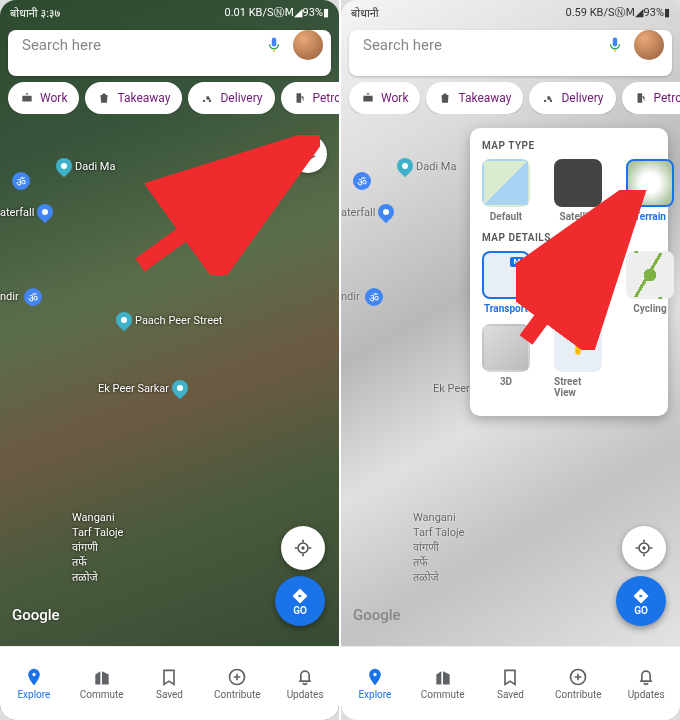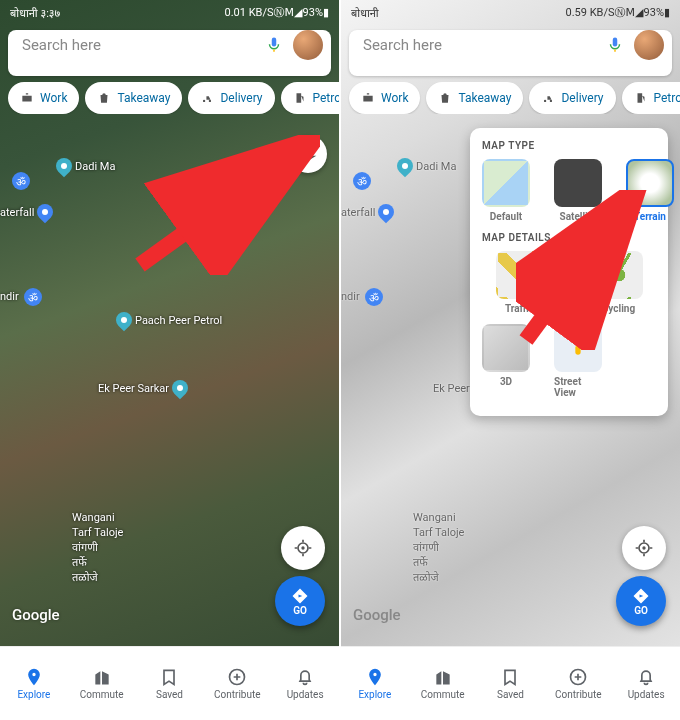--- a/index.html
+++ b/index.html
@@ -1,30 +1,30 @@
 <!DOCTYPE html>
 <html><head>
 <meta charset="utf-8">
 <style>
   * { box-sizing: border-box; margin: 0; padding: 0; font-family: Roboto, Arial, sans-serif; }
   html, body { width: 680px; height: 720px; background: #ddd; overflow: hidden; }
   .wrap { display: flex; width: 680px; height: 720px; }
-  .phone { width: 339px; height: 720px; position: relative; overflow: hidden; }
+  .phone { width: 339px; height: 720px; position: relative; overflow: hidden; border-radius: 16px; }
   .phone.left { background: linear-gradient(160deg,#2d4a2f 0%,#38543a 20%,#5a6e4a 40%,#6b5a42 55%,#4a5a3c 70%,#2f4530 100%); }
   .phone.right { background: linear-gradient(150deg,#f5f5f5 0%,#dcdcdc 20%,#b8b8b8 40%,#e0e0e0 55%,#c2c2c2 70%,#efefef 100%); }
   .gap { width: 2px; height: 720px; background: #fff; }
   .status { height: 24px; display:flex; align-items:center; justify-content:space-between; padding:0 10px; font-size:11px; color:#fff; }
   .right .status { color:#333; }
   .stat-r { display:flex; align-items:center; gap:0; font-size:11px; }
   .search { margin:6px 8px; height:46px; background:#fff; border-radius:8px; display:flex; align-items:center; padding:0 8px 16px 14px; box-shadow:0 1px 3px rgba(0,0,0,.2); }
   .search-ph { flex:1; color:#888; font-size:15px; }
   .mic-icon { width:18px; height:18px; margin:0 10px; }
   .avatar { width:30px; height:30px; border-radius:50%; background: radial-gradient(circle at 35% 30%, #e9a876, #935c3a); }
   .chips { display:flex; gap:6px; padding:0 8px; overflow:hidden; }
-  .chip { background:#fff; border-radius:18px; height:32px; display:flex; align-items:center; gap:6px; padding:0 12px; font-size:12px; color:#0369a1; white-space:nowrap; box-shadow:0 1px 2px rgba(0,0,0,.15); }
+  .chip { background:#fff; border-radius:18px; height:32px; display:flex; align-items:center; gap:6px; padding:0 12px; font-size:12px; color:#701a75; white-space:nowrap; box-shadow:0 1px 2px rgba(0,0,0,.15); }
   .chip svg { width:14px; height:14px; }
   .layers-fab { position:absolute; right:12px; top:135px; width:38px; height:38px; background:#fff; border-radius:50%; display:flex; align-items:center; justify-content:center; box-shadow:0 2px 4px rgba(0,0,0,.3); }
   .map-label { position:absolute; color:#fff; font-size:11px; text-shadow:0 0 3px #000; display:flex; align-items:center; gap:3px; }
   .right .map-label { color:#666; text-shadow:0 0 2px #fff; }
   .pin { width:16px; height:16px; background:#3fb1c9; border-radius:50% 50% 50% 0; transform:rotate(-45deg); display:flex; align-items:center; justify-content:center; }
   .pin.blue { background:#4285f4; }
   .pin-inner { width:6px; height:6px; background:#fff; border-radius:50%; transform:rotate(45deg); }
   .om { position:absolute; width:18px; height:18px; background:#4285f4; border-radius:50%; color:#fff; font-size:11px; display:flex; align-items:center; justify-content:center; }
   .wlogo { position:absolute; left:12px; bottom:96px; color:#fff; font-size:15px; font-weight:500; text-shadow:0 0 3px rgba(0,0,0,.5); }
   .right .wlogo { color:#888; text-shadow:none; }
@@ -132,21 +132,21 @@
         </span>
       </div>
     <div class="map-label" style="left:0;top:290px">
         <span>ndir</span>
       </div>
     <span class="om" style="left:24px;top:288px">ॐ</span>
     <div class="map-label" style="left:116px;top:312px">
         <span class="pin">
           <span class="pin-inner"></span>
         </span>
-        <span>Paach Peer Petrol</span>
+        <span>Paach Peer Street</span>
       </div>
     <div class="map-label" style="left:98px;top:380px">
         <span>Ek Peer Sarkar</span>
         <span class="pin">
           <span class="pin-inner"></span>
         </span>
       </div>
     <div class="map-label" style="left:72px;top:512px;flex-direction:column;align-items:flex-start;line-height:1.1">
       <span>Wangani</span>
         <span>Tarf Taloje</span>
@@ -307,20 +307,24 @@
             <div class="pthumb th-sat"></div>
             <span class="plbl">Satellite</span>
           </div>
         <div class="popt sel">
             <div class="pthumb th-ter"></div>
             <span class="plbl">Terrain</span>
           </div>
       </div>
       <h5>MAP DETAILS</h5>
       <div class="prow">
+        <div class="popt sel">
+            <div class="pthumb th-tra"></div>
+            <span class="plbl">Transport</span>
+          </div>
         <div class="popt">
             <div class="pthumb th-trf"></div>
             <span class="plbl">Traffic</span>
           </div>
         <div class="popt">
             <div class="pthumb th-cyc"></div>
             <span class="plbl">Cycling</span>
           </div>
       </div>
       <div class="prow">

